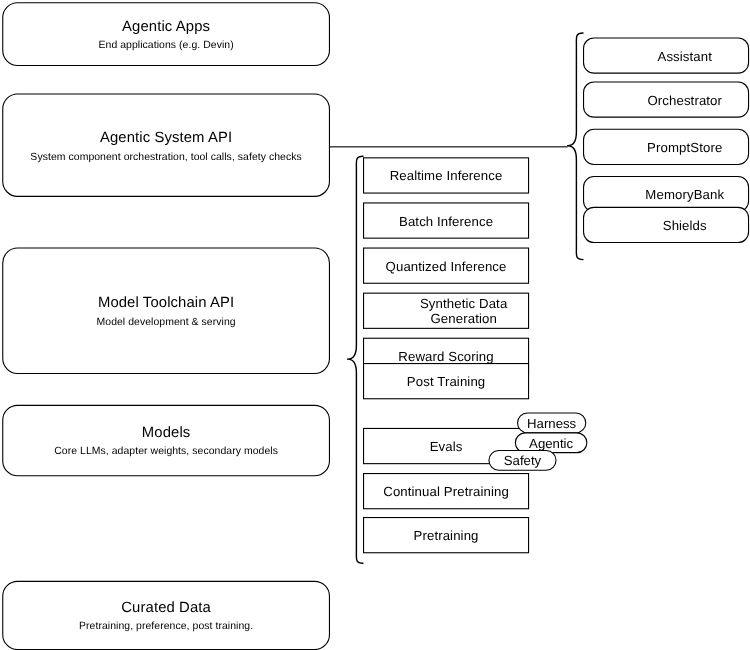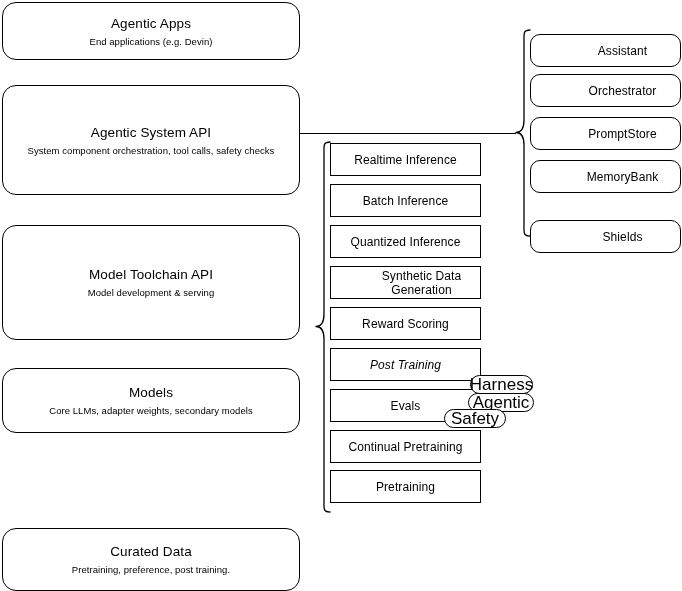--- a/index.html
+++ b/index.html
@@ -76,21 +76,21 @@
   
   .pill {
     position: absolute;
     box-sizing: border-box;
     border: 1.3px solid #000000;
     border-radius: 999px;
     background: #ffffff;
     display: flex;
     align-items: center;
     justify-content: center;
-    font-size: 17px;
+    font-size: 12px;
     color: #000000;
     white-space: nowrap;
   }
 
   
   .connector-line {
     position: absolute;
     background: #000000;
   }
   .brace {
@@ -108,21 +108,21 @@
 </head>
 <body>
 
 <div id="canvas">
 
   <div class="box layer-box" style="top:2px;height:58px;">
     <div class="layer-title">Agentic Apps</div>
     <div class="layer-sub">End applications (e.g. Devin)</div>
   </div>
 
-  <div class="box layer-box" style="top:85px;height:110px;">
+  <div class="box layer-box" style="top:85px;height:94px;">
     <div class="layer-title">Agentic System API</div>
     <div class="layer-sub">System component orchestration, tool calls, safety checks</div>
   </div>
 
   <div class="box layer-box" style="top:225px;height:115px;">
     <div class="layer-title">Model Toolchain API</div>
     <div class="layer-sub">Model development &amp; serving</div>
   </div>
 
   <div class="box layer-box" style="top:368px;height:65px;">
@@ -166,21 +166,21 @@
   </div>
   <div class="box mid-box" style="top:225px;">
     <span>Quantized Inference</span>
   </div>
   <div class="box mid-box" style="top:266px;padding-left:32px;">
     <span>Synthetic Data Generation</span>
   </div>
   <div class="box mid-box" style="top:307px;">
     <span>Reward Scoring</span>
   </div>
-  <div class="box mid-box" style="top:348px;font-style:italic;">
+  <div class="box mid-box" style="top:330px;">
     <span>Post Training</span>
   </div>
   <div class="box mid-box" style="top:389px;">
     <span>Evals</span>
   </div>
   <div class="box mid-box" style="top:430px;">
     <span>Continual Pretraining</span>
   </div>
   <div class="box mid-box" style="top:470px;">
     <span>Pretraining</span>
@@ -201,17 +201,17 @@
   </div>
   <div class="box right-box" style="top:74px;">
     <span>Orchestrator</span>
   </div>
   <div class="box right-box" style="top:117px;">
     <span>PromptStore</span>
   </div>
   <div class="box right-box" style="top:160px;">
     <span>MemoryBank</span>
   </div>
-  <div class="box right-box" style="top:220px;">
+  <div class="box right-box" style="top:188px;">
     <span>Shields</span>
   </div>
 
 </div>
 
 </body></html>

